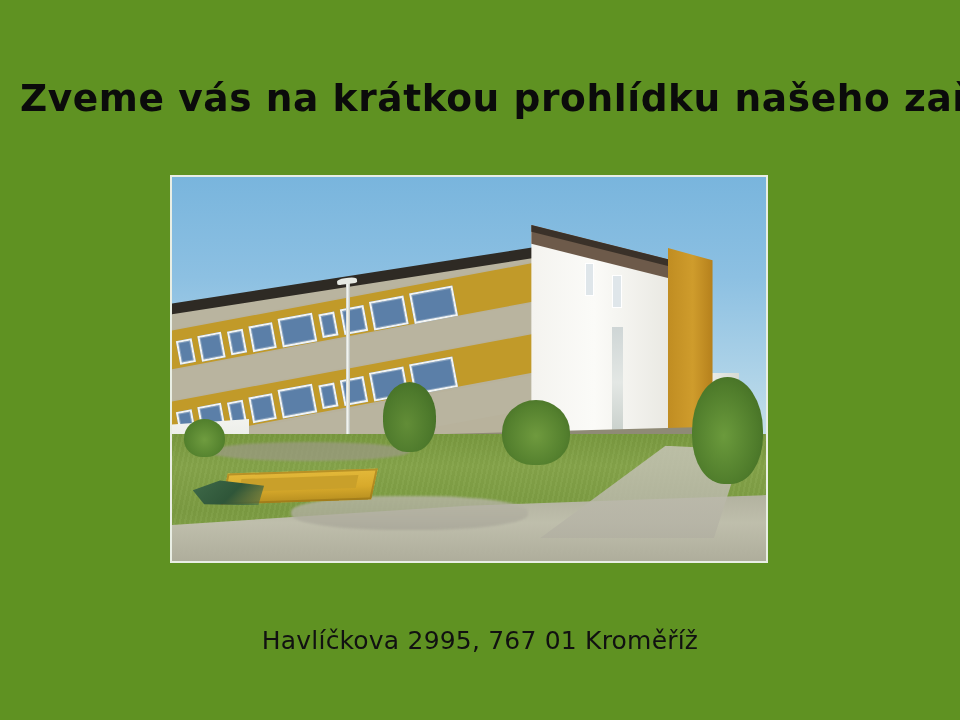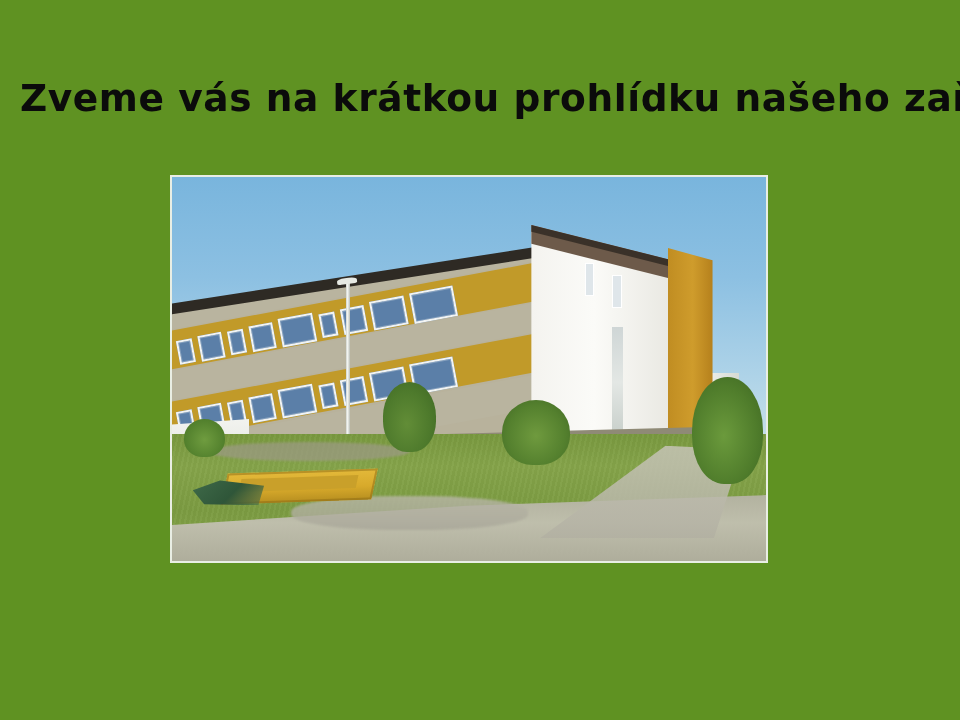--- a/index.html
+++ b/index.html
@@ -517,14 +517,15 @@
       <div class="sandbox">
         <div class="rim"></div>
         <div class="inner"></div>
       </div>
       <div class="tarp"></div>
 
       <div class="photo-soften"></div>
     </div>
   </div>
 
+  <div class="caption">Havlíčkova 2995, 767 01 Kroměříž</div>
 
 </div>
 
 </body></html>

